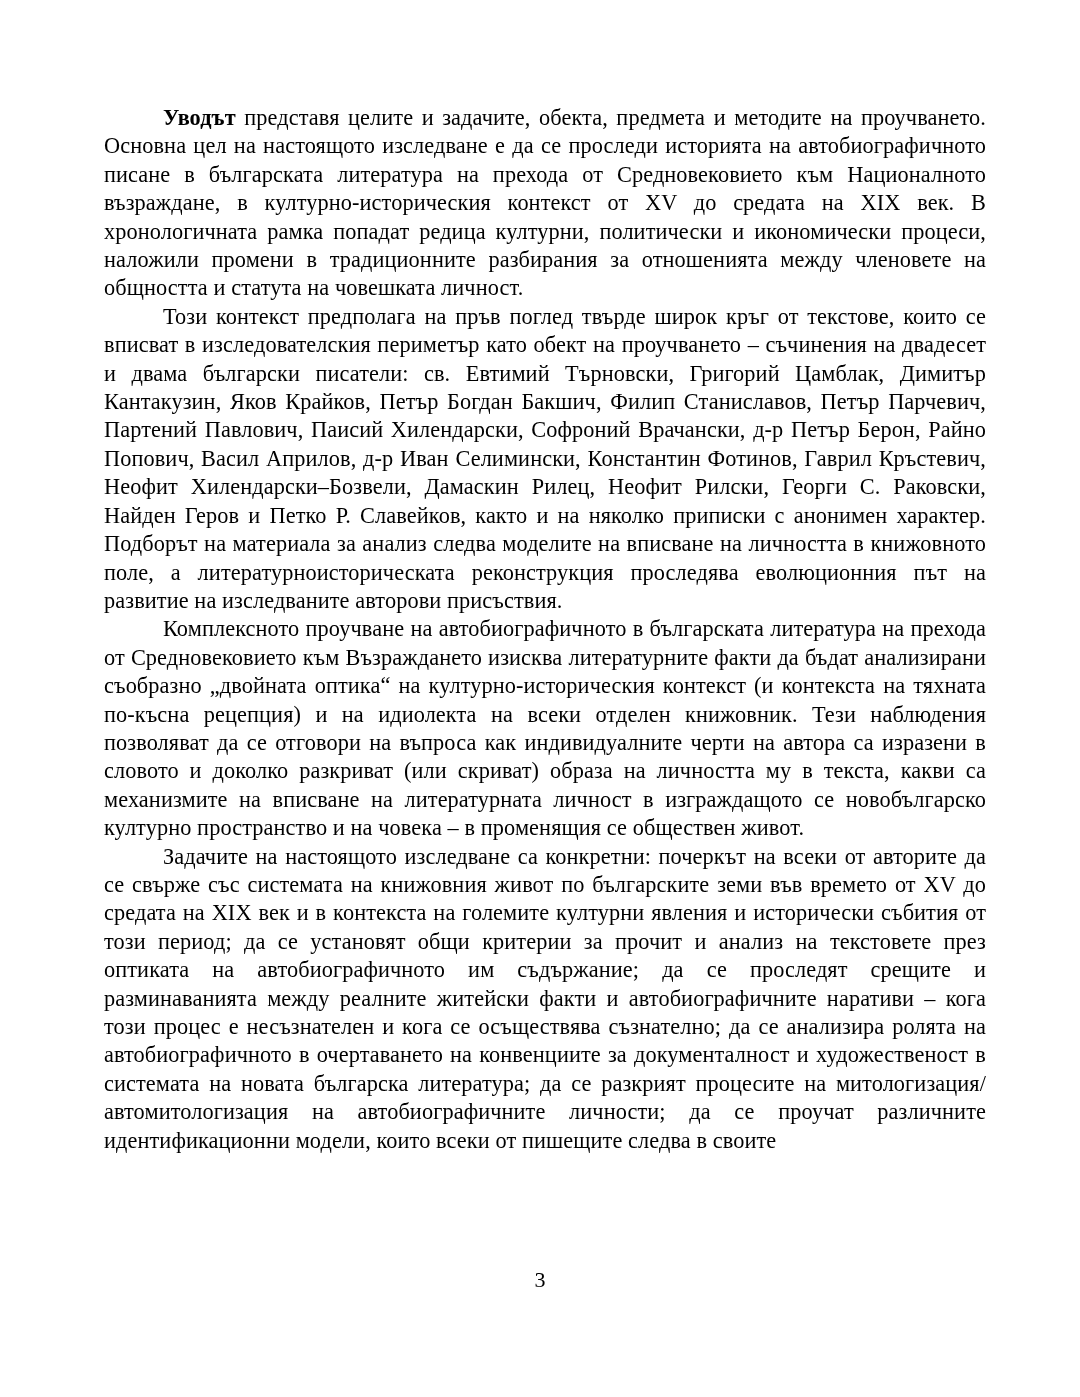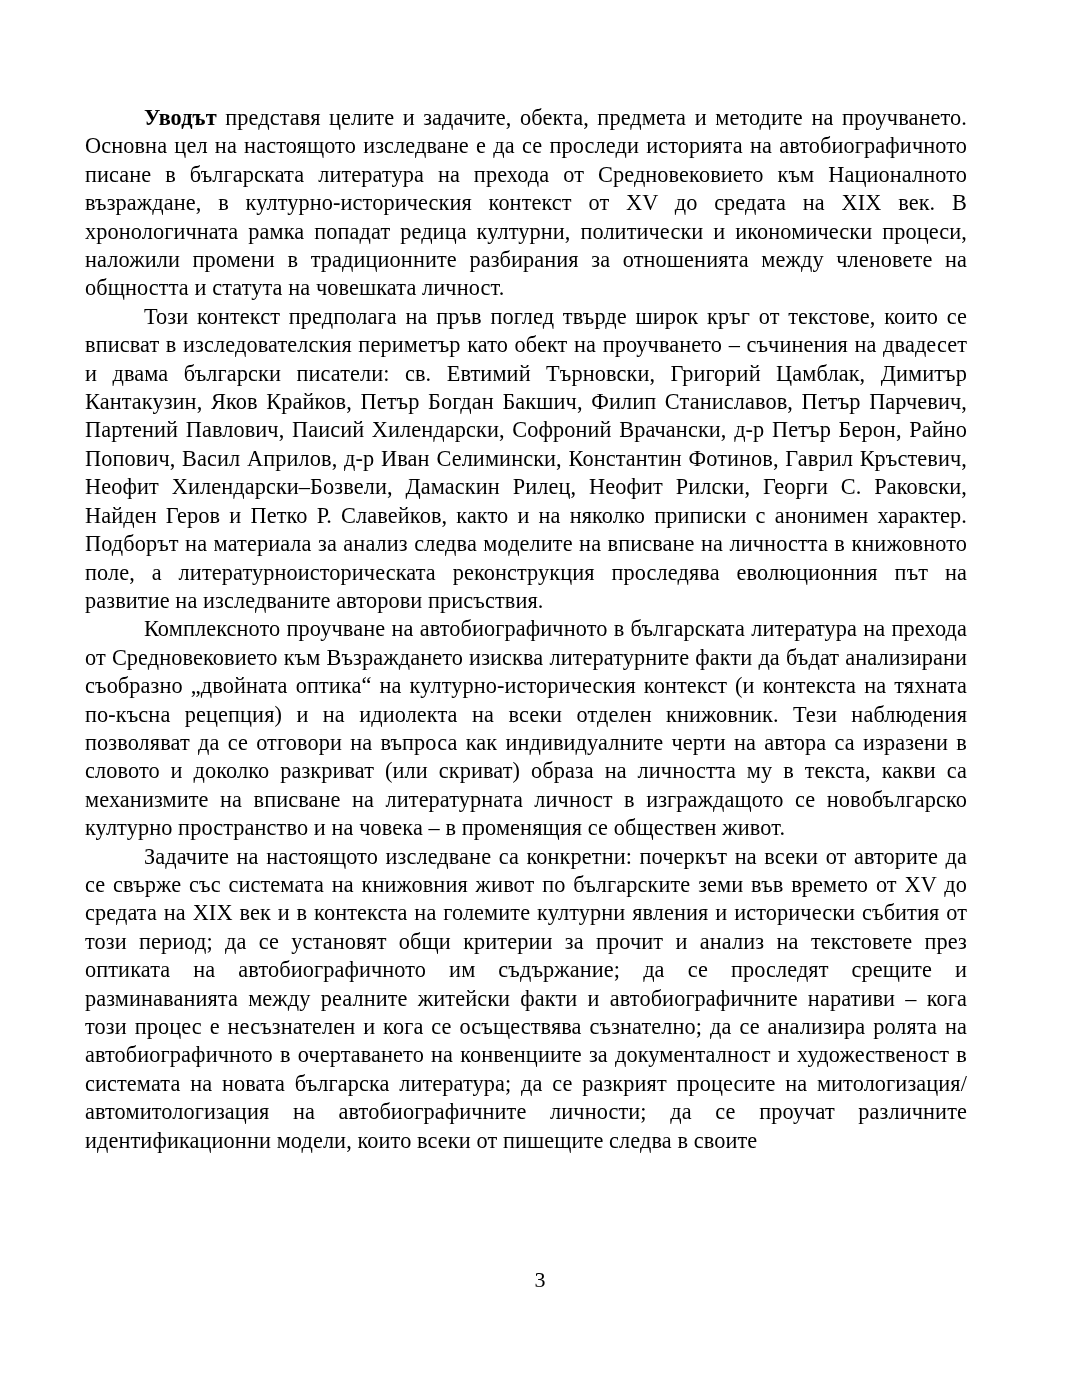--- a/index.html
+++ b/index.html
@@ -15,21 +15,21 @@
   .page {
     position: absolute;
     left: 0; top: 0;
     width: 1080px;
     height: 1397px;
     background: #ffffff;
     overflow: hidden;
   }
   .text-block {
     position: absolute;
-    left: 85px;
+    left: 104px;
     top: 104px;
     width: 882px;
   }
   .para {
     margin: 0;
     font-size: 22.3px;
     line-height: 28.4px;
     text-align: justify;
     text-indent: 59px;
     letter-spacing: 0.1px;

